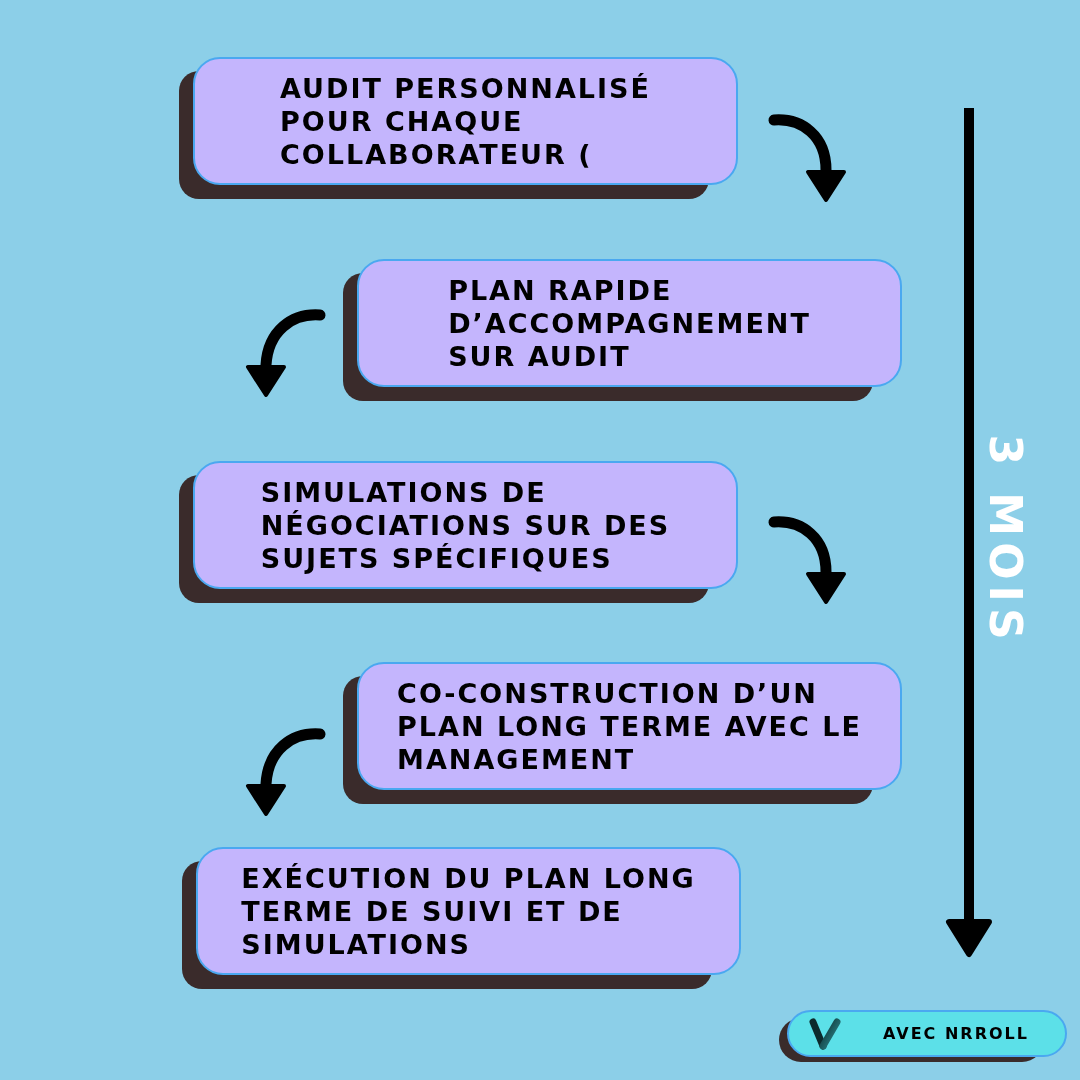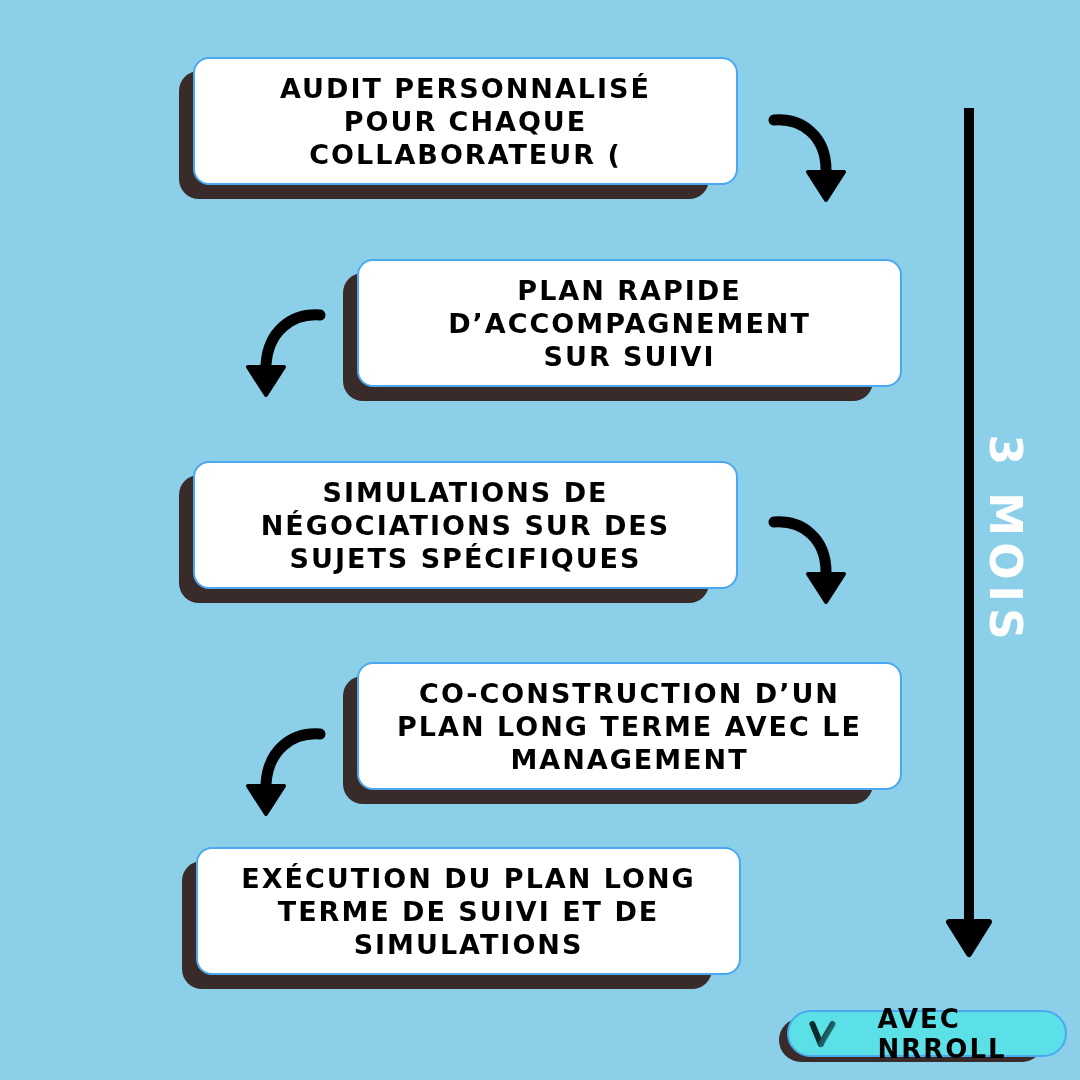--- a/index.html
+++ b/index.html
@@ -1,55 +1,55 @@
 <!DOCTYPE html>
 <html><head>
 <meta charset="utf-8">
 <style>
   html, body { margin:0; padding:0; }
   body { width:1080px; height:1080px; background:#8ccfe8; position:relative; overflow:hidden;
          font-family:"DejaVu Sans", sans-serif; }
   .step { position:absolute; width:545px; height:128px; }
   .step .shadow { position:absolute; left:-14px; top:14px; width:530px; height:128px;
                   background:#3a2b2b; border-radius:20px; }
-  .step .card { position:absolute; left:0; top:0; width:541px; height:124px; background:#ffffff;
-                border:2px solid #4aa8f0; border-radius:16px; display:flex; align-items:center;
-                justify-content:center; text-align:center; }
+  .step .card { position:absolute; left:0; top:0; width:541px; height:124px; background:#c4b5fd;
+                border:2px solid #4aa8f0; border-radius:27px; display:flex; align-items:center;
+                justify-content:center; text-align:left; }
   .step .card span { font-weight:bold; font-size:27px; line-height:33px; letter-spacing:2px;
                      color:#000; white-space:pre-line; padding:0 14px; }
   .curve { position:absolute; }
   .timeline-line { position:absolute; left:964px; top:108px; width:10px; height:820px; background:#000; }
   .timeline-head { position:absolute; left:945px; top:918px; }
   .timeline-label { position:absolute; left:1005px; top:540px; transform:translate(-50%,-50%) rotate(90deg);
                     color:#ffffff; font-weight:bold; font-size:44px; letter-spacing:6px; white-space:nowrap; }
   .badge { position:absolute; left:787px; top:1010px; width:280px; height:47px; }
   .badge .b-shadow { position:absolute; left:-8px; top:8px; width:265px; height:44px; background:#3a2b2b; border-radius:24px; }
   .badge .b-card { position:absolute; left:0; top:0; width:276px; height:43px; background:#5ce0e8;
                    border:2px solid #4aa8f0; border-radius:24px; display:flex; align-items:center; }
   .badge .logo { margin-left:20px; width:34px; height:34px; }
-  .badge .b-text { margin-left:40px; font-weight:bold; font-size:26px; letter-spacing:2px; color:#000; }
+  .badge .b-text { margin-left:40px; font-weight:bold; font-size:16px; letter-spacing:2px; color:#000; }
 </style>
 </head>
 <body>
 
 <div class="step" style="left:193px; top:57px;">
   <div class="shadow"></div>
   <div class="card">
     <span>AUDIT PERSONNALISÉ
 POUR CHAQUE
 COLLABORATEUR (</span>
   </div>
 </div>
 
 <div class="step" style="left:357px; top:259px;">
   <div class="shadow"></div>
   <div class="card">
     <span>PLAN RAPIDE
 D’ACCOMPAGNEMENT
-SUR SUIVI</span>
+SUR AUDIT</span>
   </div>
 </div>
 
 <div class="step" style="left:193px; top:461px;">
   <div class="shadow"></div>
   <div class="card">
     <span>SIMULATIONS DE
 NÉGOCIATIONS SUR DES
 SUJETS SPÉCIFIQUES</span>
   </div>

